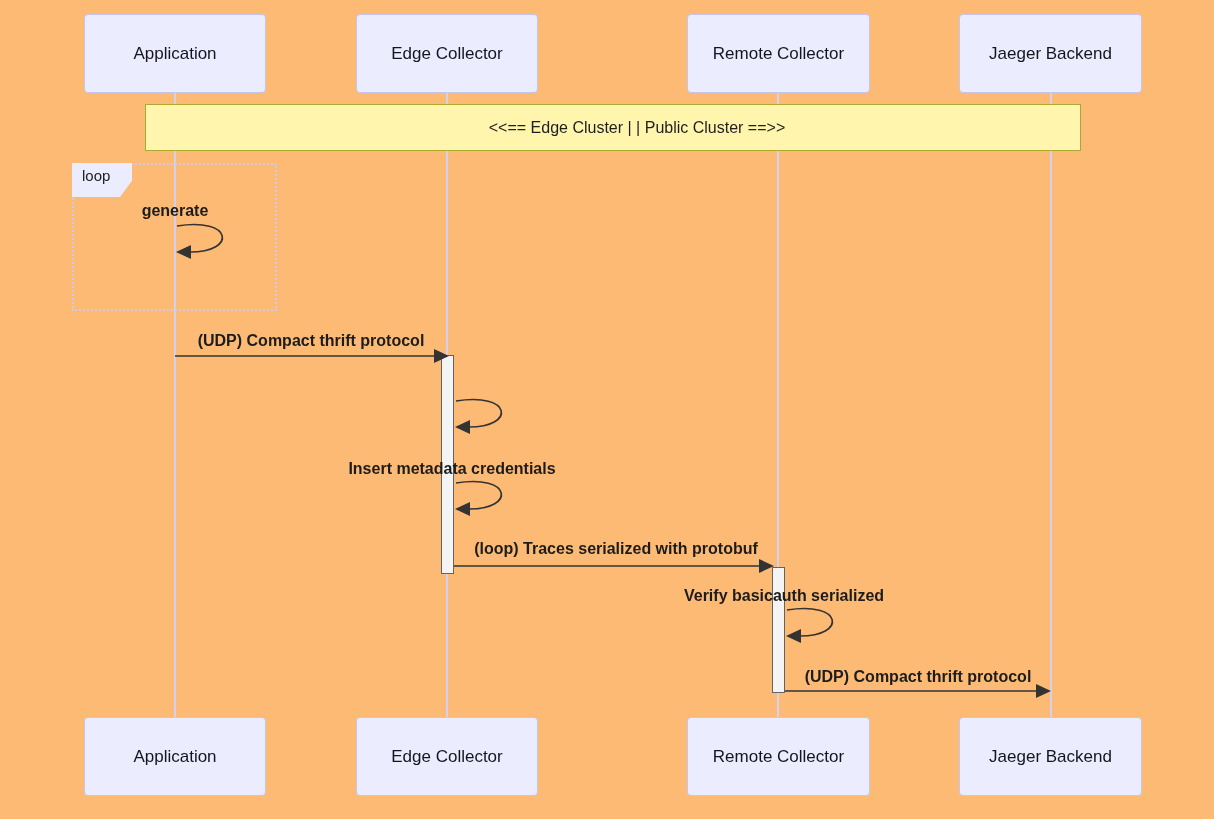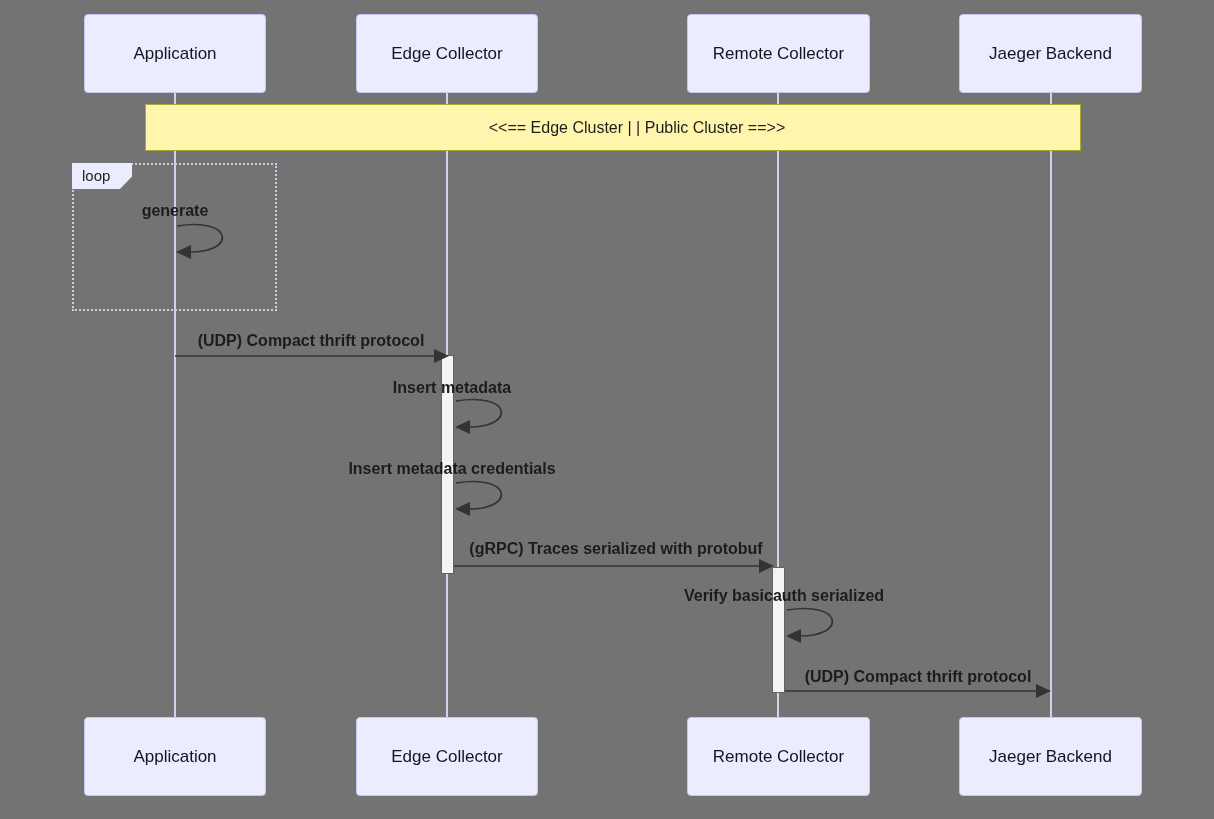--- a/index.html
+++ b/index.html
@@ -1,19 +1,19 @@
 <!DOCTYPE html>
 <html><head>
 <meta charset="utf-8">
 <style>
   html,body{margin:0;padding:0;background:#ffffff;}
   .canvas{
     position:relative;
     width:1214px;height:819px;
-    background:#737373;
+    background:#fdba74;
     font-family:"Liberation Sans", sans-serif;
     overflow:hidden;
   }
   .layer{position:absolute;left:0;top:0;width:1214px;height:819px;}
   .participant{
     position:absolute;
     background:#ECECFF;
     border:1px solid #C5C5F0;
     border-radius:4px;
     display:flex;align-items:center;justify-content:center;
@@ -94,21 +94,21 @@
   </div>
   <div class="participant" style="left:959px;top:717px;width:183px;height:79px;">
     <span>Jaeger Backend</span>
   </div>
 
   <div class="note" style="left:145px;top:104px;width:936px;height:47px;">
     <span>&lt;&lt;== Edge Cluster | | Public Cluster ==&gt;&gt;</span>
   </div>
 
   <div class="loop-frame" style="left:72px;top:163px;width:205px;height:148px;"></div>
-  <div class="loop-tab" style="left:72px;top:163px;width:60px;height:26px;">
+  <div class="loop-tab" style="left:72px;top:163px;width:60px;height:34px;">
     <span>loop</span>
   </div>
 
   <div class="activation" style="left:441px;top:355px;width:13px;height:219px;"></div>
   <div class="activation" style="left:772px;top:567px;width:13px;height:126px;"></div>
 
   <svg class="layer">
 
     <path d="M 177 226 C 233 217, 237 252, 190 252" fill="none" stroke="#333333" stroke-width="1.7"></path>
     <polygon points="176,252 191,245 191,259" fill="#333333"></polygon>
@@ -127,19 +127,18 @@
 
     <path d="M 787 610 C 843 601, 847 636, 800 636" fill="none" stroke="#333333" stroke-width="1.7"></path>
     <polygon points="786,636 801,629 801,643" fill="#333333"></polygon>
 
     <line x1="785" y1="691" x2="1042" y2="691" stroke="#333333" stroke-width="1.7"></line>
     <polygon points="1051,691 1036,684 1036,698" fill="#333333"></polygon>
   </svg>
 
   <div class="msg" style="left:-25px;top:202px;">generate</div>
   <div class="msg" style="left:111px;top:332px;">(UDP) Compact thrift protocol</div>
-  <div class="msg" style="left:252px;top:379px;">Insert metadata</div>
   <div class="msg" style="left:252px;top:460px;">Insert metadata credentials</div>
-  <div class="msg" style="left:416px;top:540px;">(gRPC) Traces serialized with protobuf</div>
+  <div class="msg" style="left:416px;top:540px;">(loop) Traces serialized with protobuf</div>
   <div class="msg" style="left:584px;top:587px;">Verify basicauth serialized</div>
   <div class="msg" style="left:718px;top:668px;">(UDP) Compact thrift protocol</div>
 
 </div>
 
 </body></html>

